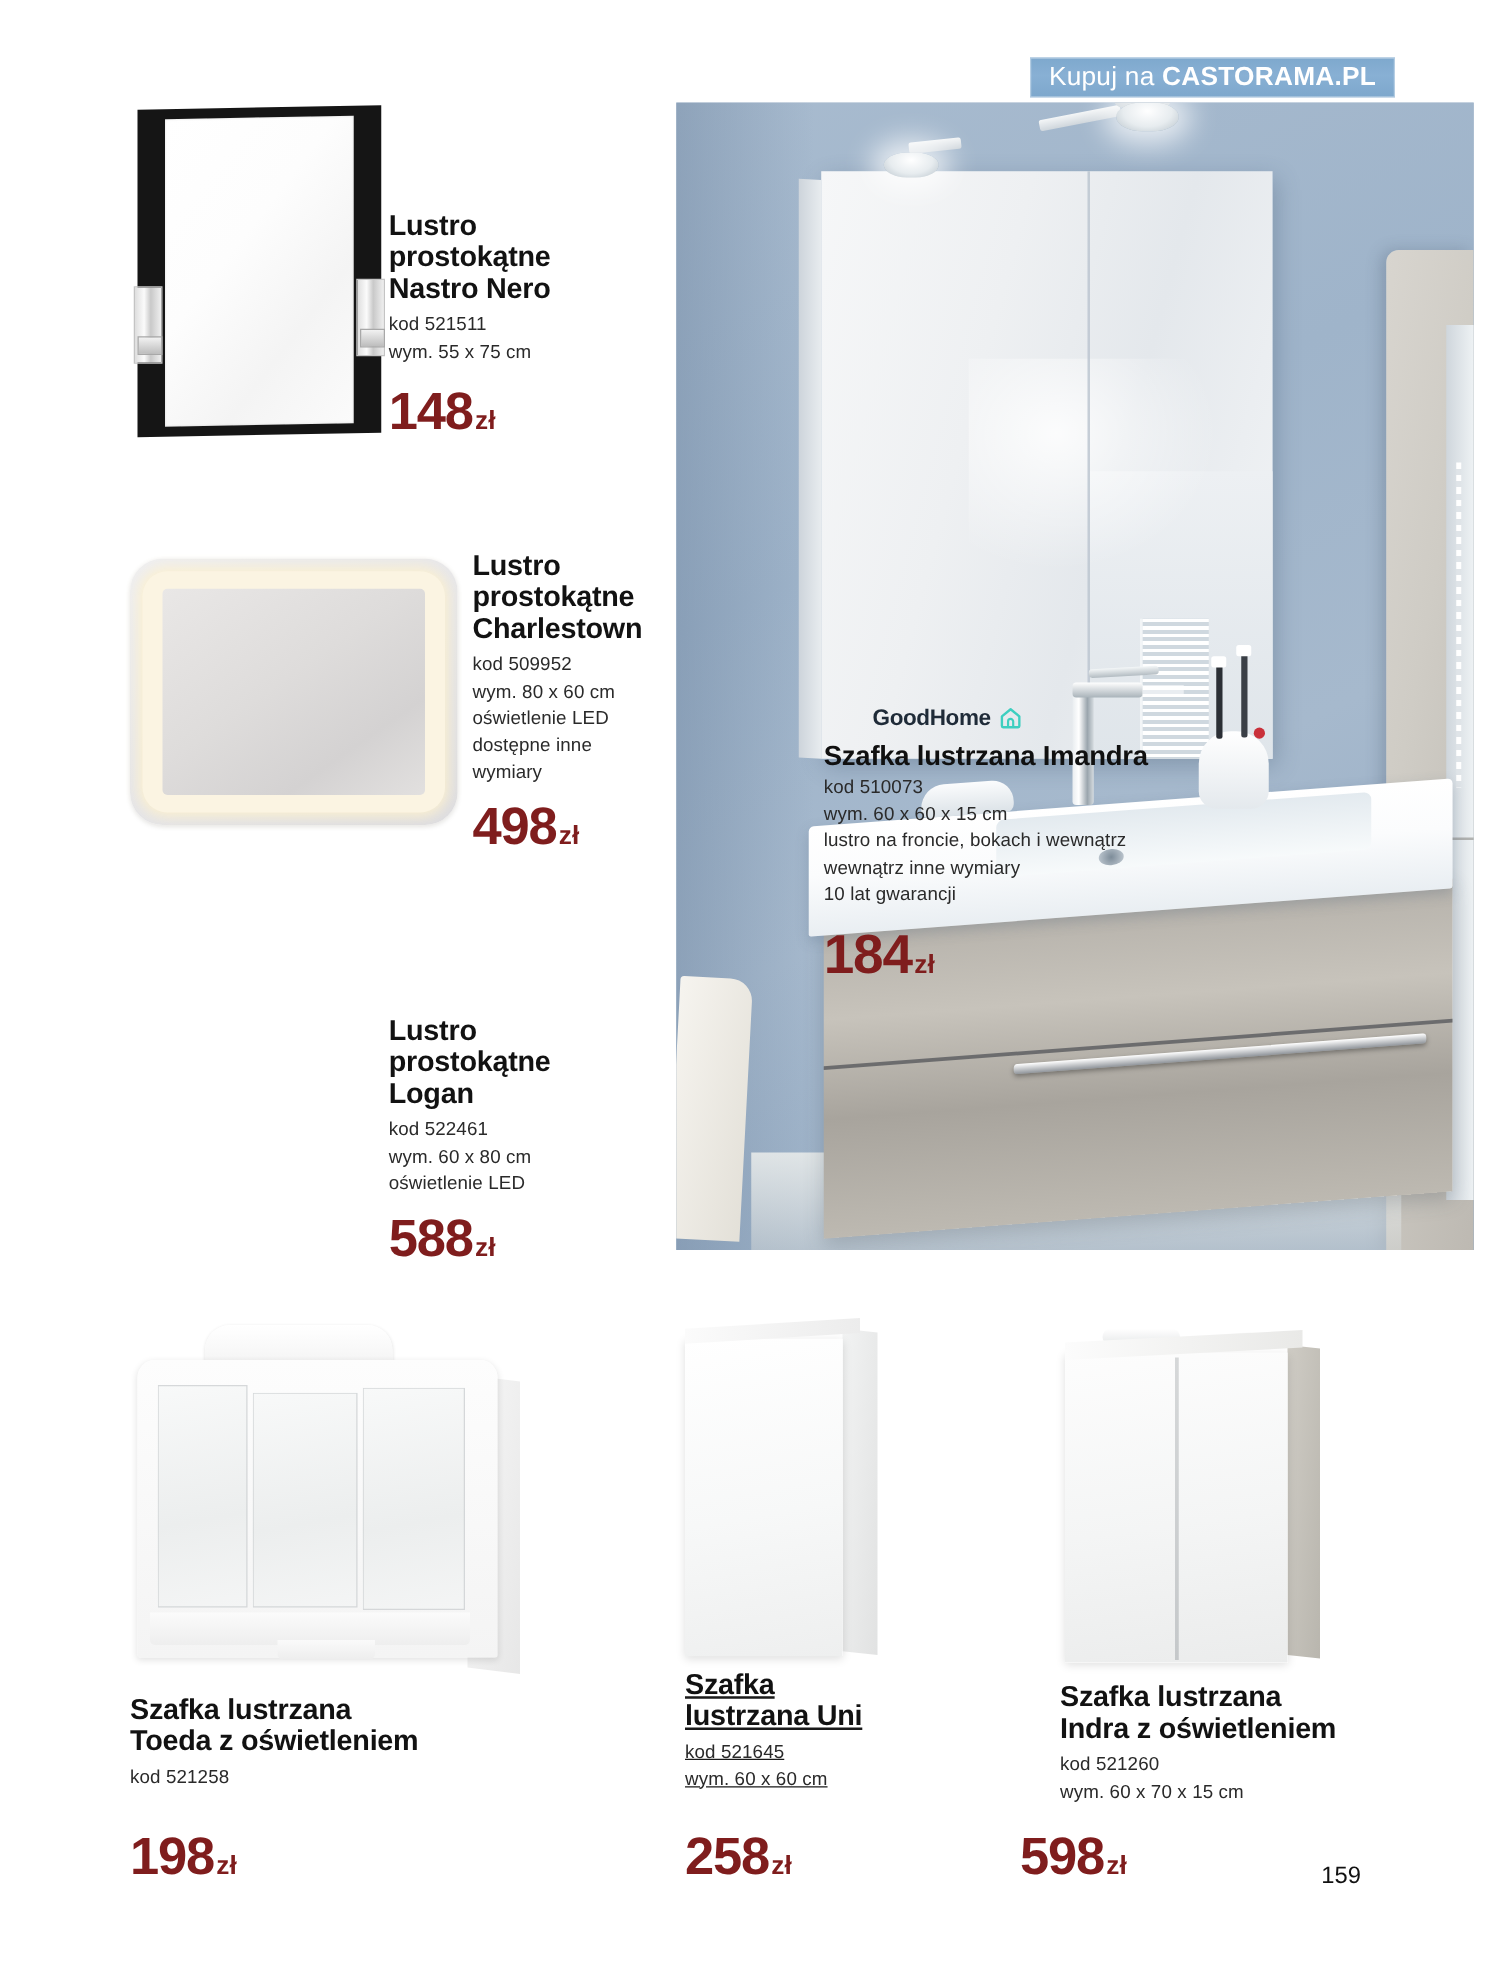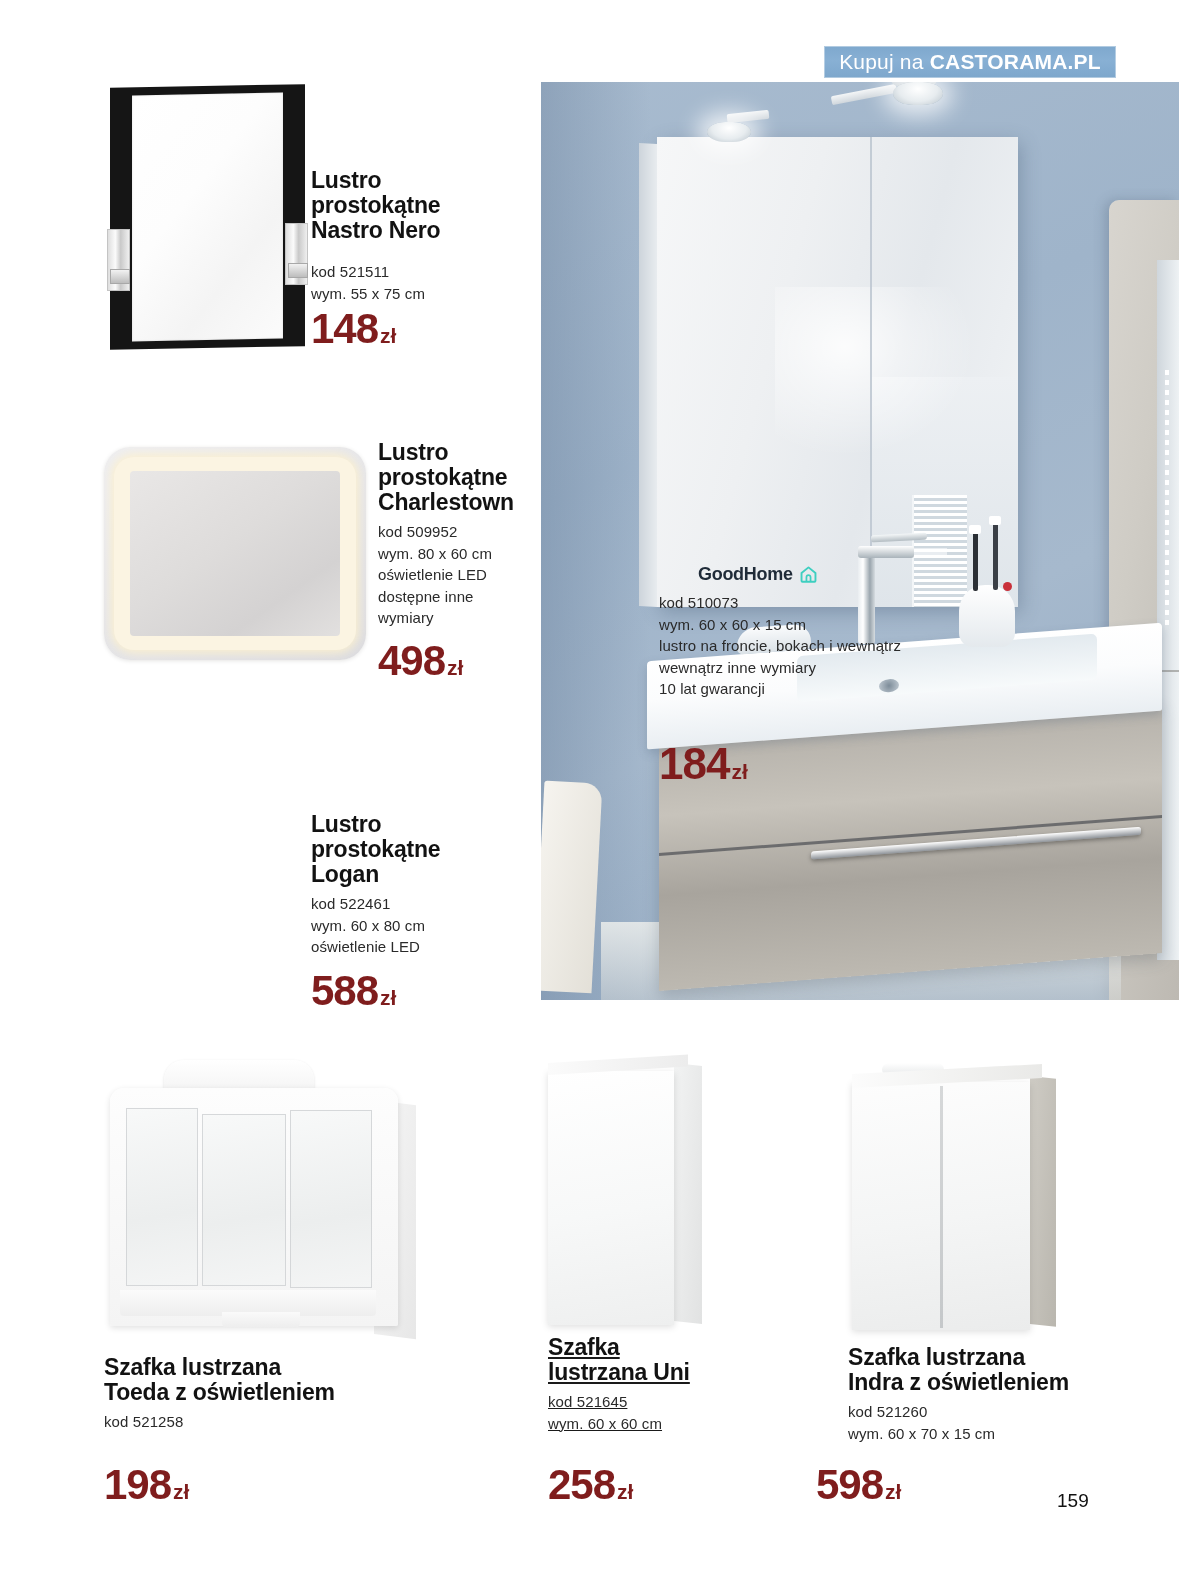--- a/index.html
+++ b/index.html
@@ -284,21 +284,21 @@
       <div class="clip l"></div>
       <div class="clip r"></div>
     </div>
   </div>
   <div id="p1-txt">
     <div class="ptitle">
       <div>Lustro</div>
       <div>prostokątne</div>
       <div>Nastro Nero</div>
     </div>
-    <div class="pmeta" style="margin-top:18px;">kod 521511</div>
+    <div class="pmeta" style="margin-top:6px;">kod 521511</div>
     <div class="pmeta">wym. 55 x 75 cm</div>
   </div>
   <div id="p1-price" class="price"><span>148</span><span class="cur">zł</span></div>
 
   <div id="p2-img">
     <div class="charl">
       <div class="charl-led"></div>
       <div class="charl-glass"></div>
     </div>
   </div>
@@ -381,20 +381,21 @@
   </div>
 
   <div id="hero-txt">
     <div class="gh-logo">
       <span class="gh-name">GoodHome</span>
       <svg class="gh-house" viewBox="0 0 24 24" aria-hidden="true">
         <path d="M3.2 10.2 L12 3 L20.8 10.2 L20.8 20 A1.2 1.2 0 0 1 19.6 21.2 L4.4 21.2 A1.2 1.2 0 0 1 3.2 20 Z" fill="none" stroke="#3ecfc0" stroke-width="2.4" stroke-linejoin="round"></path>
         <path d="M9.4 21.2 L9.4 15.4 A2.6 2.6 0 0 1 14.6 15.4 L14.6 21.2" fill="none" stroke="#3ecfc0" stroke-width="2.2" stroke-linejoin="round"></path>
       </svg>
     </div>
+    <div class="hero-title">Szafka lustrzana Imandra</div>
     <div class="pmeta">kod 510073</div>
     <div class="pmeta">wym. 60 x 60 x 15 cm</div>
     <div class="pmeta">lustro na froncie, bokach i wewnątrz</div>
     <div class="pmeta">wewnątrz inne wymiary</div>
     <div class="pmeta">10 lat gwarancji</div>
   </div>
   <div id="hero-price">
     <span class="price"><span>184</span><span class="cur">zł</span></span>
   </div>
 

